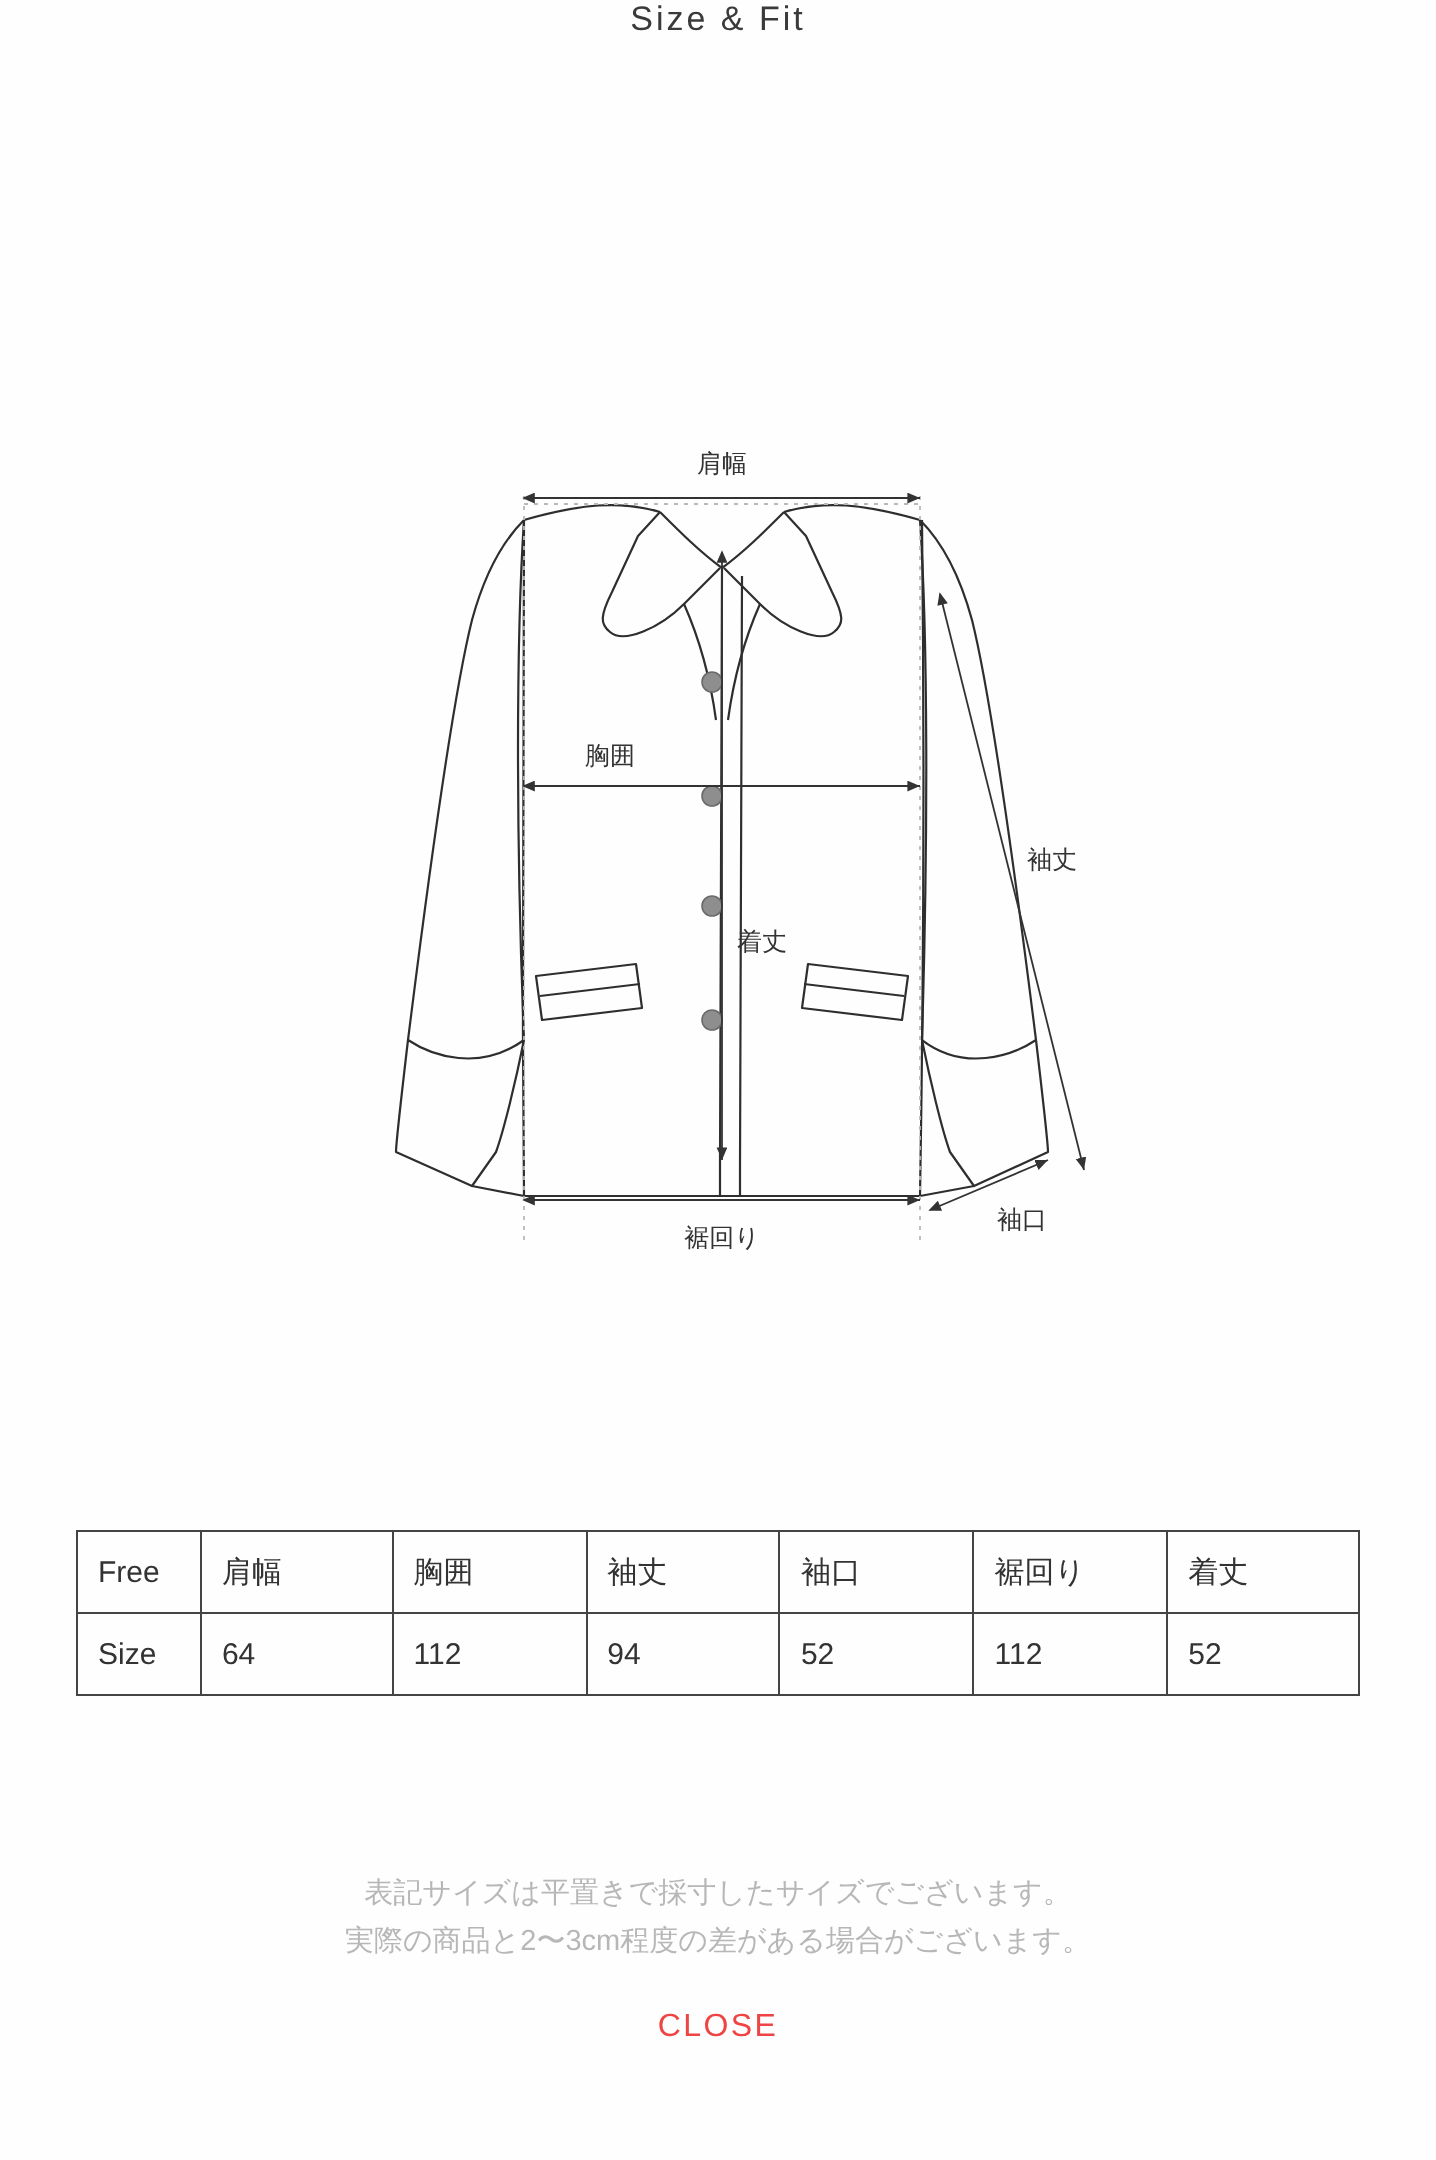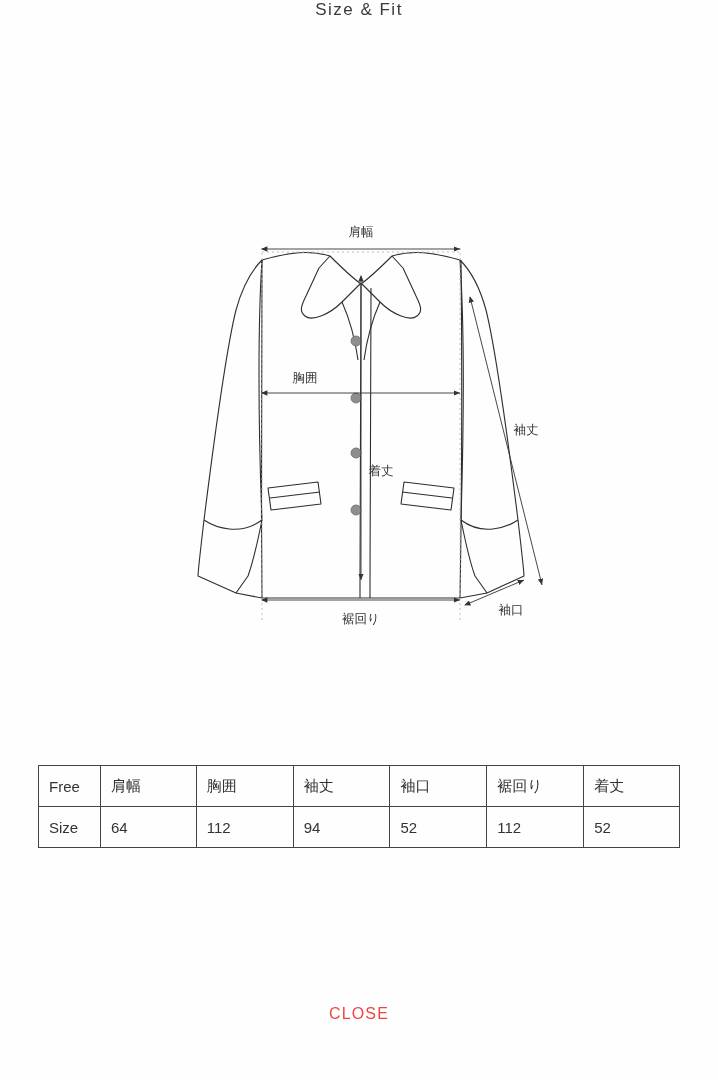--- a/index.html
+++ b/index.html
@@ -236,16 +236,20 @@
           <td>112</td>
           <td>94</td>
           <td>52</td>
           <td>112</td>
           <td>52</td>
         </tr>
       </tbody>
     </table>
   </div>
 
+  <div class="notes">
+    <div>表記サイズは平置きで採寸したサイズでございます。</div>
+    <div>実際の商品と2〜3cm程度の差がある場合がございます。</div>
+  </div>
 
   <div class="close-btn">CLOSE</div>
 
 </div>
 
 </body></html>

